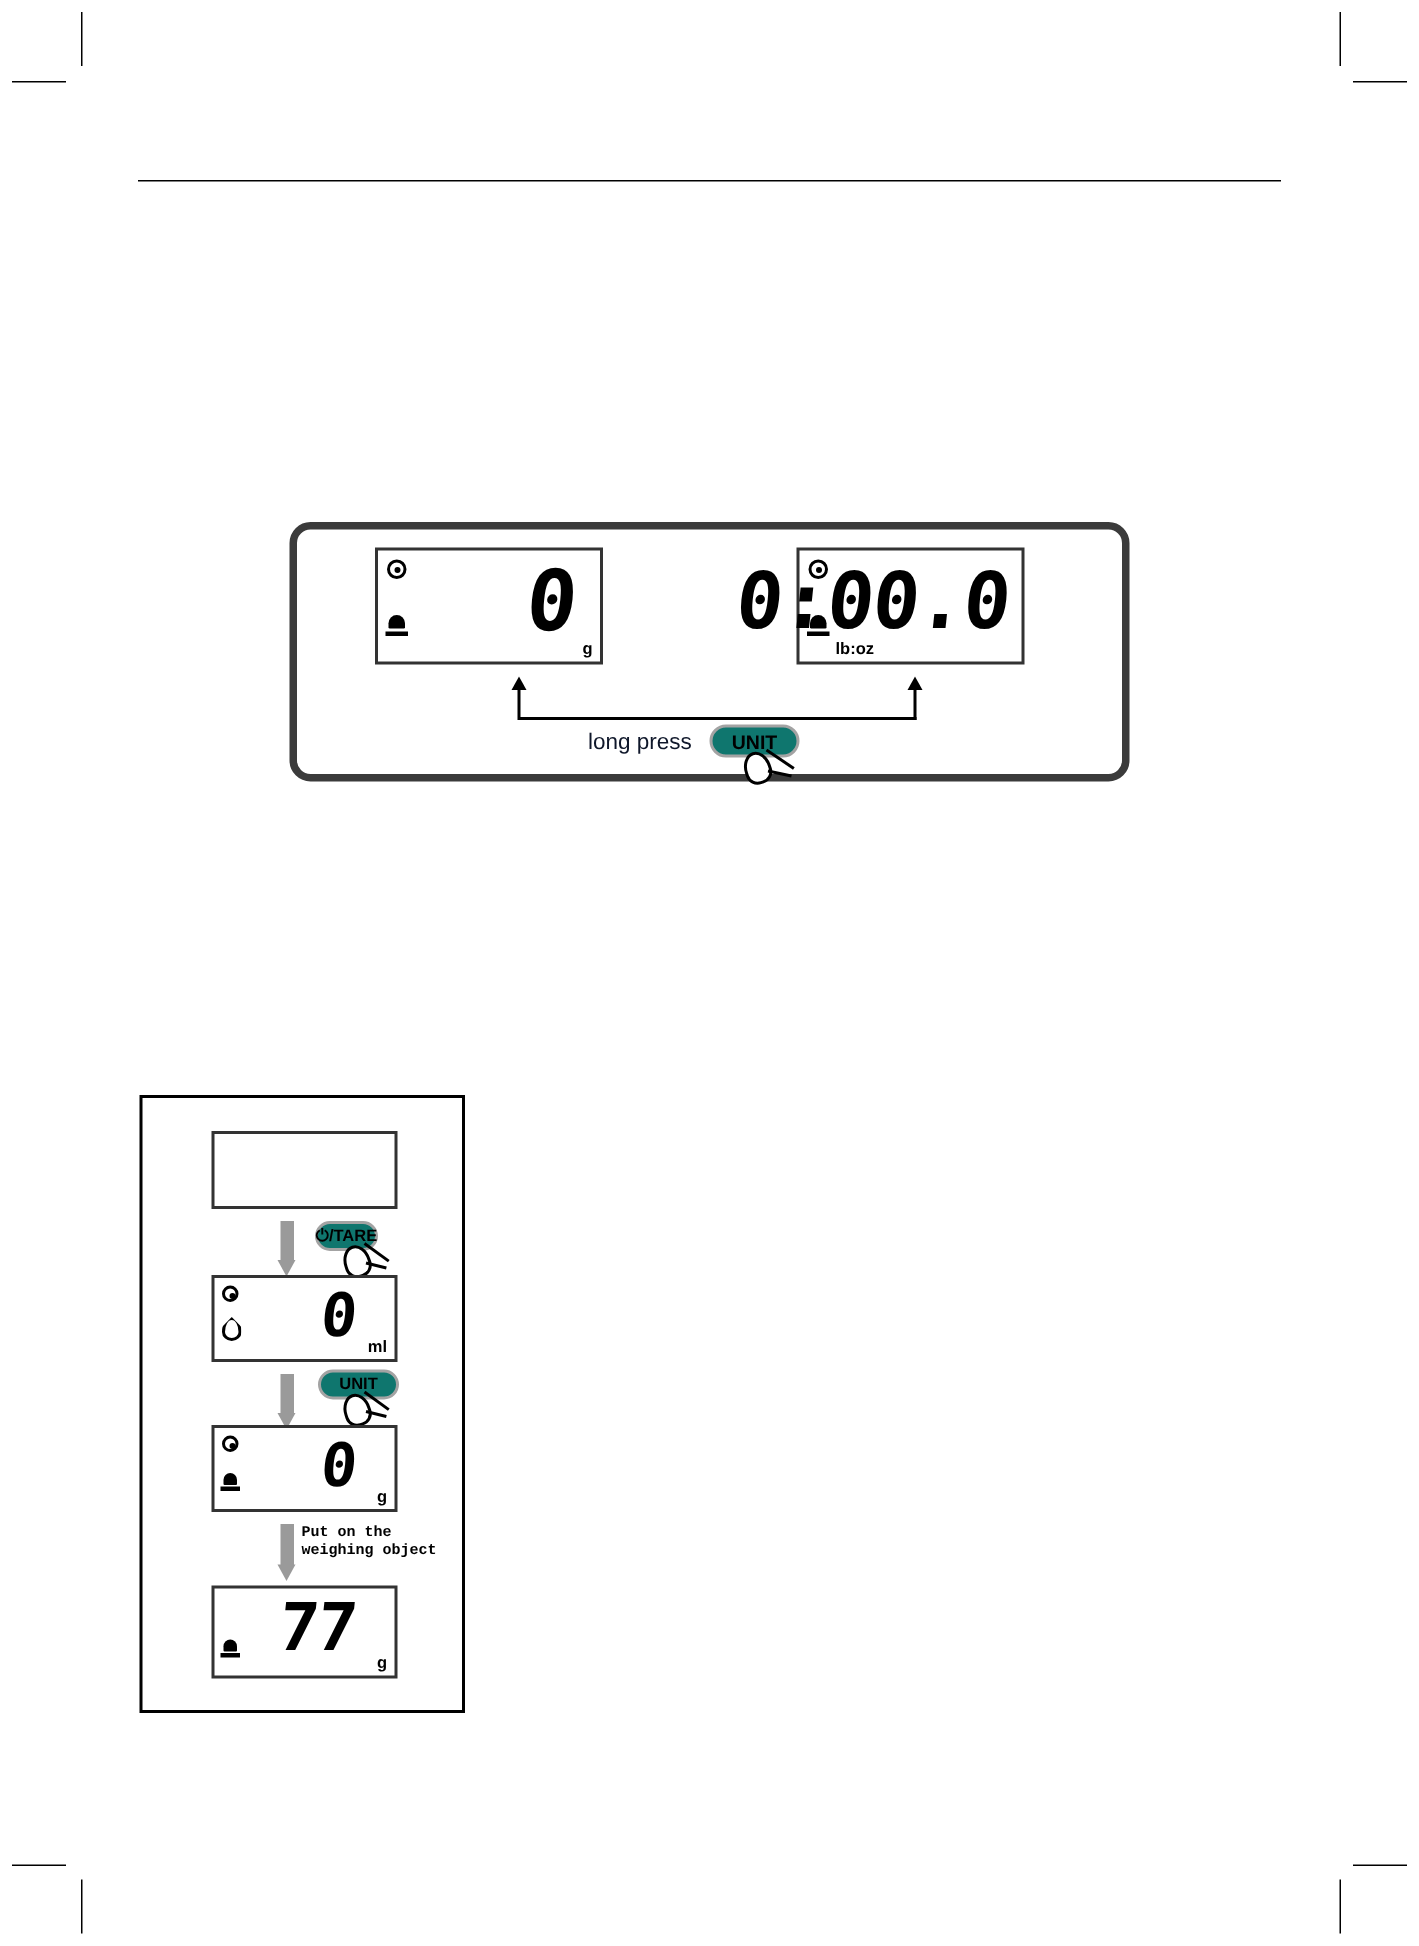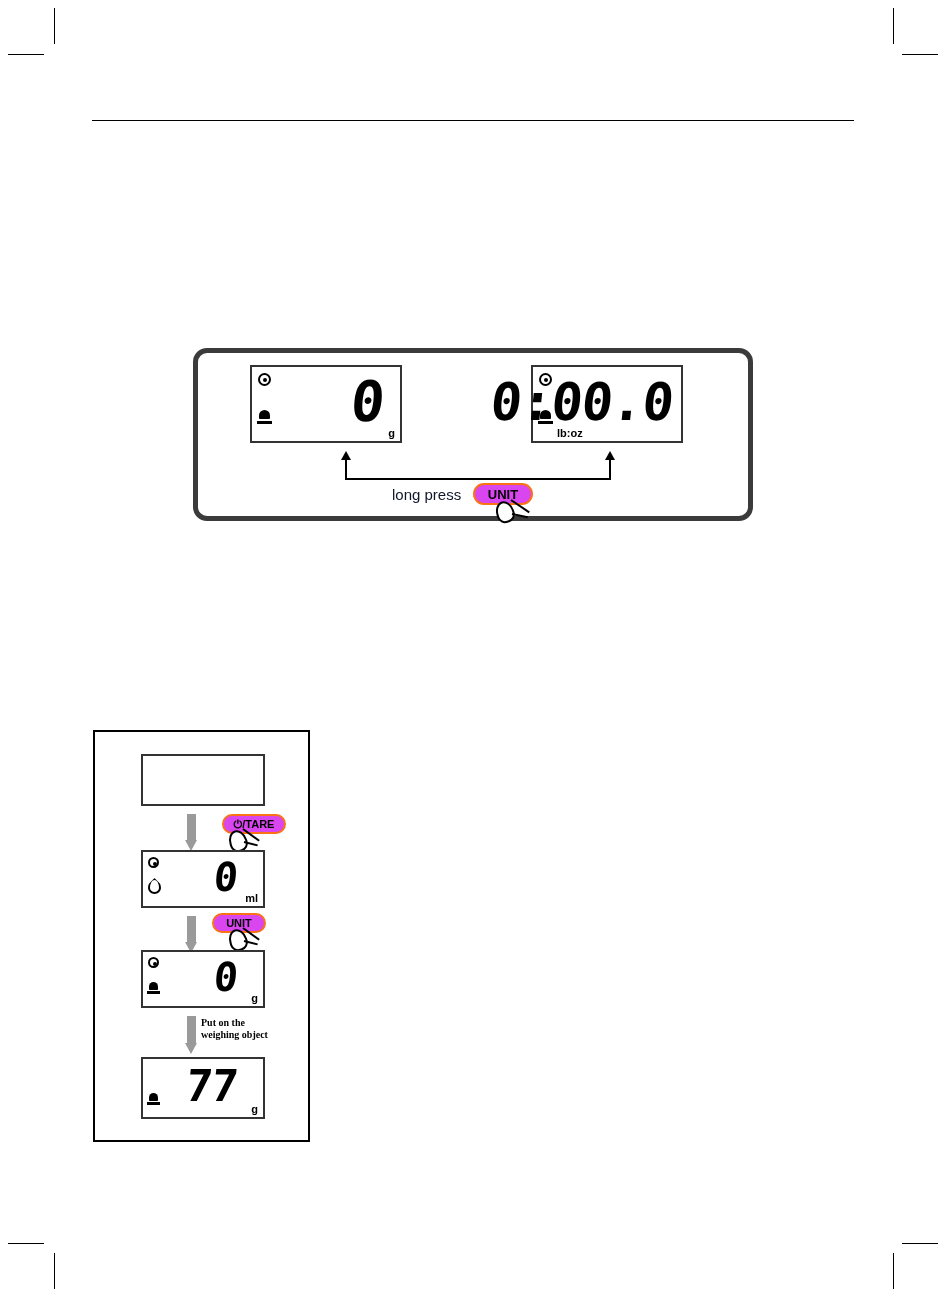--- a/index.html
+++ b/index.html
@@ -169,23 +169,23 @@
     position: absolute;
     font-size: 15px;
     font-family: "Liberation Sans", sans-serif;
     color: #0f172a;
     white-space: nowrap;
   }
 
   
   .btn-pill {
     position: absolute;
-    border: 2px solid #f97316;
+    border: 2px solid #a3a3a3;
     border-radius: 999px;
-    background: #d946ef;
+    background: #0f766e;
     box-sizing: border-box;
     font-weight: bold;
     display: flex;
     align-items: center;
     justify-content: center;
     letter-spacing: 0px;
   }
 
   
   .finger {
@@ -225,21 +225,21 @@
     position: absolute;
     width: 9px;
     background: #9a9a9a;
   }
 
   .step-note {
     position: absolute;
     font-size: 10px;
     line-height: 12px;
     font-weight: bold;
-    font-family: Liberation Serif, serif;
+    font-family: Liberation Mono, monospace;
     color: #000;
     white-space: pre-line;
   }
 </style>
 </head>
 <body>
 
 <div class="crop v" style="left:54px; top:8px;"></div>
 <div class="crop h" style="left:8px; top:54px;"></div>
 <div class="crop v" style="left:893px; top:8px;"></div>
@@ -297,21 +297,21 @@
 
   <div class="lcd" style="left:46px; top:22px; width:124px; height:52px;">
     <div class="digits" style="font-size:34px;">
       <span class="seg"></span>
     </div>
   </div>
 
   <div class="flow-arrow" style="left:92px; top:82px; height:27px;"></div>
   <div class="arrowhead-down" style="left:90px; top:108px;"></div>
 
-  <div class="btn-pill" style="left:127px; top:82px; width:64px; height:20px; font-size:11px;">⏻/TARE</div>
+  <div class="btn-pill" style="left:115px; top:82px; width:42px; height:20px; font-size:11px;">⏻/TARE</div>
   <div class="finger" style="left:126px; top:92px; width:44px; height:34px;">
     <div class="tip" style="left:8px; top:6px;"></div>
     <div class="l1" style="left:22px; top:4px; width:20px; height:2px; transform:rotate(36deg);"></div>
     <div class="l2" style="left:23px; top:17px; width:14px; height:2px; transform:rotate(14deg);"></div>
   </div>
 
   <div class="lcd" style="left:46px; top:118px; width:124px; height:58px;">
     <div class="dot-ind" style="width:11px;height:11px;left:5px;top:5px;"></div>
     <div class="drop-ico" style="left:5px; bottom:12px; width:13px; height:16px;"></div>
     <div class="digits" style="font-size:40px; right:26px;">

